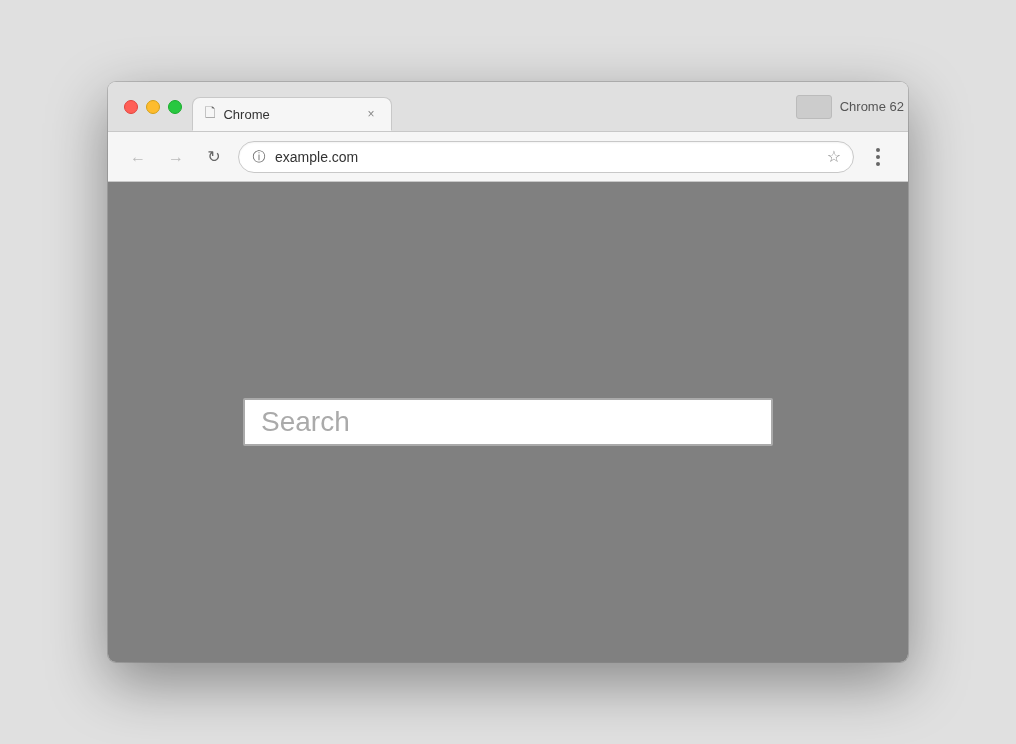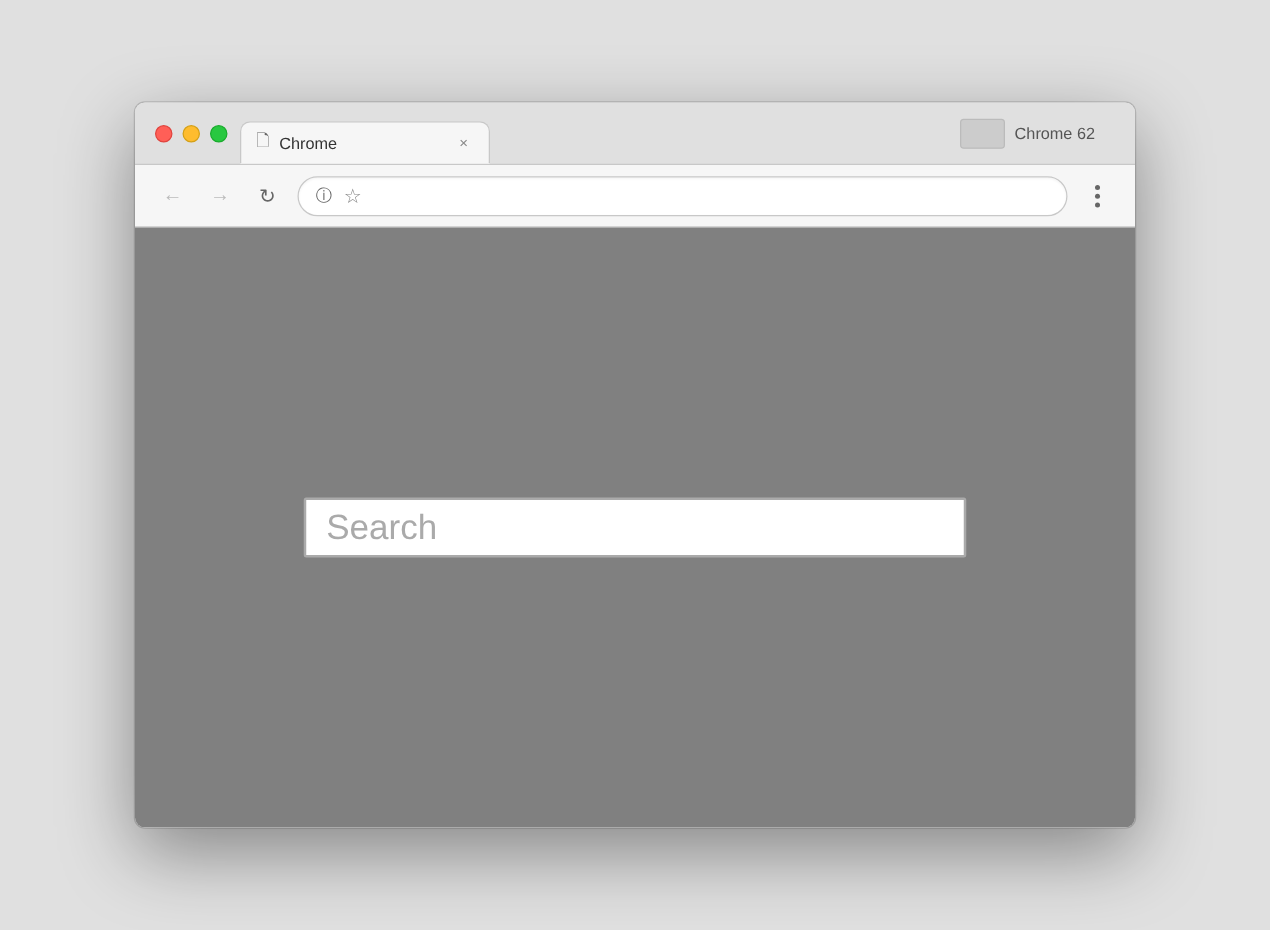--- a/index.html
+++ b/index.html
@@ -97,21 +97,21 @@
       width: 16px;
       height: 16px;
       display: flex;
       align-items: center;
       justify-content: center;
       border-radius: 50%;
     }
 
     .chrome-label {
       position: absolute;
-      right: 32px;
+      right: 4px;
       top: 50%;
       transform: translateY(-50%);
       font-size: 13px;
       color: #555;
       display: flex;
       align-items: center;
       gap: 8px;
     }
 
     .chrome-icon-placeholder {
@@ -260,20 +260,21 @@
     </button>
     <button class="nav-btn disabled">
       <span>→</span>
     </button>
     <button class="nav-btn">
       <span>↻</span>
     </button>
 
     <div class="address-bar">
       <span class="address-info-icon">ⓘ</span>
+      <span class="address-text">example.com</span>
       <span class="address-star">☆</span>
     </div>
 
     <div class="menu-btn">
       <div class="menu-dot"></div>
       <div class="menu-dot"></div>
       <div class="menu-dot"></div>
     </div>
   </div>
 

